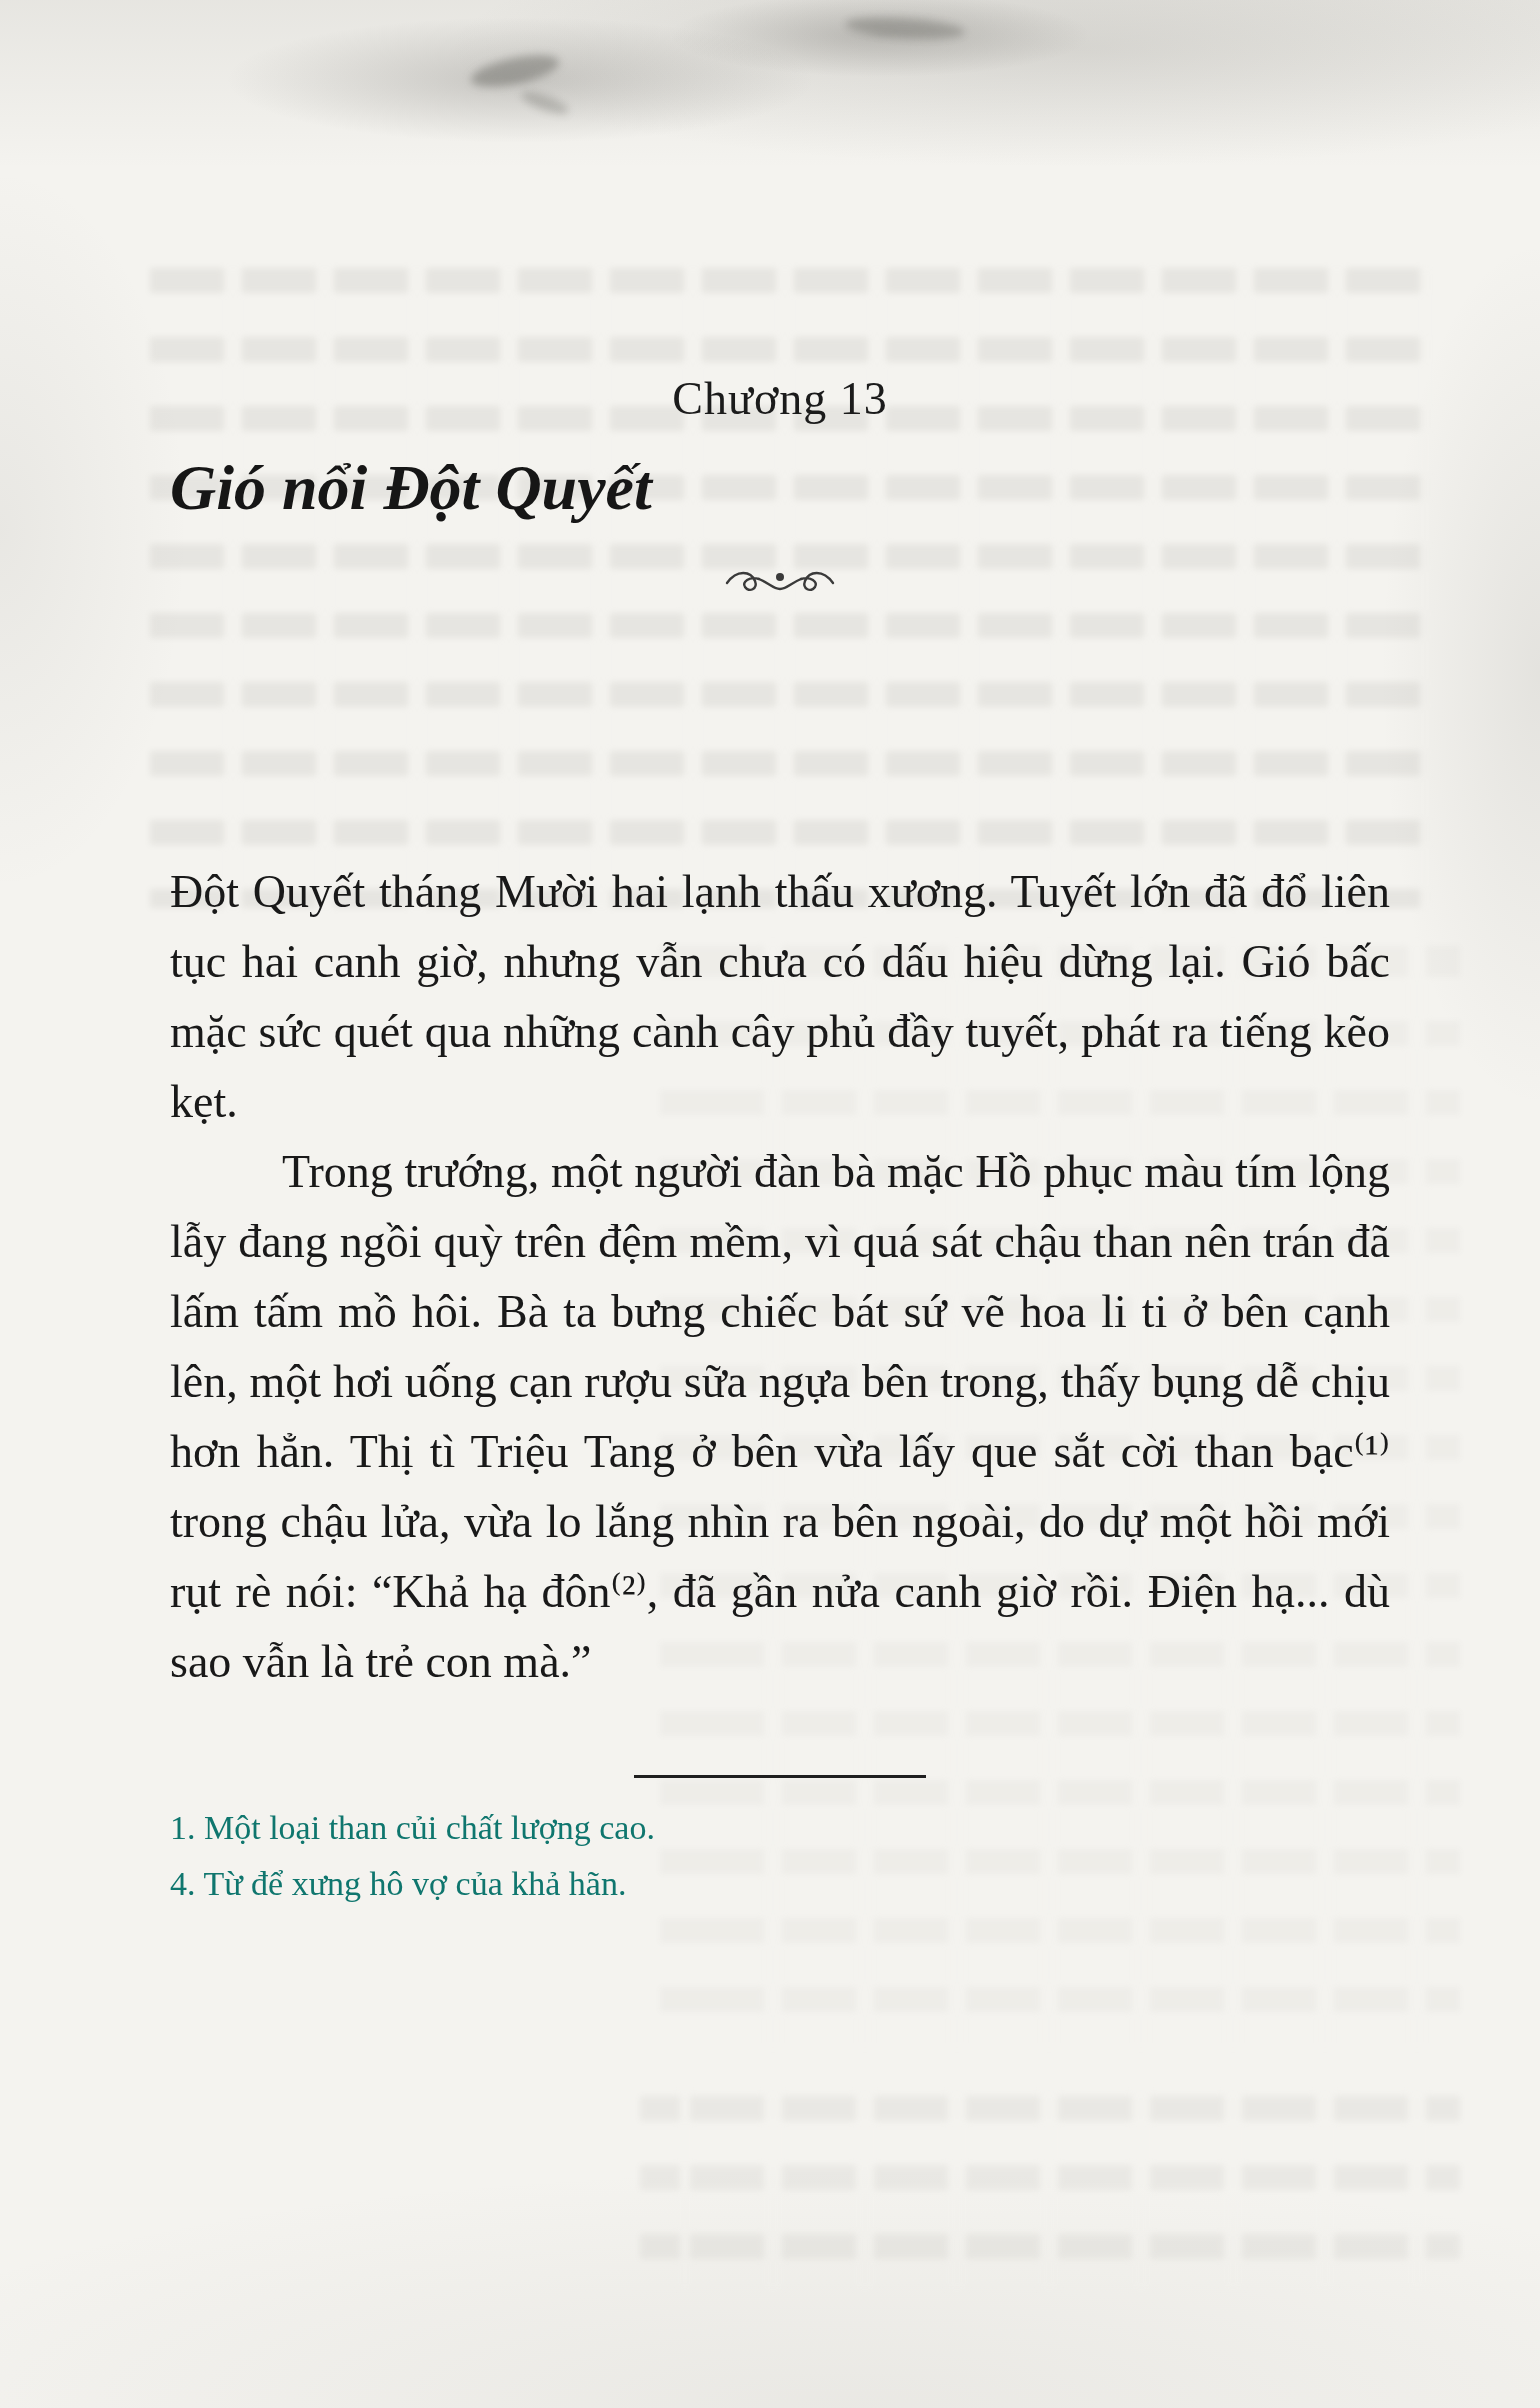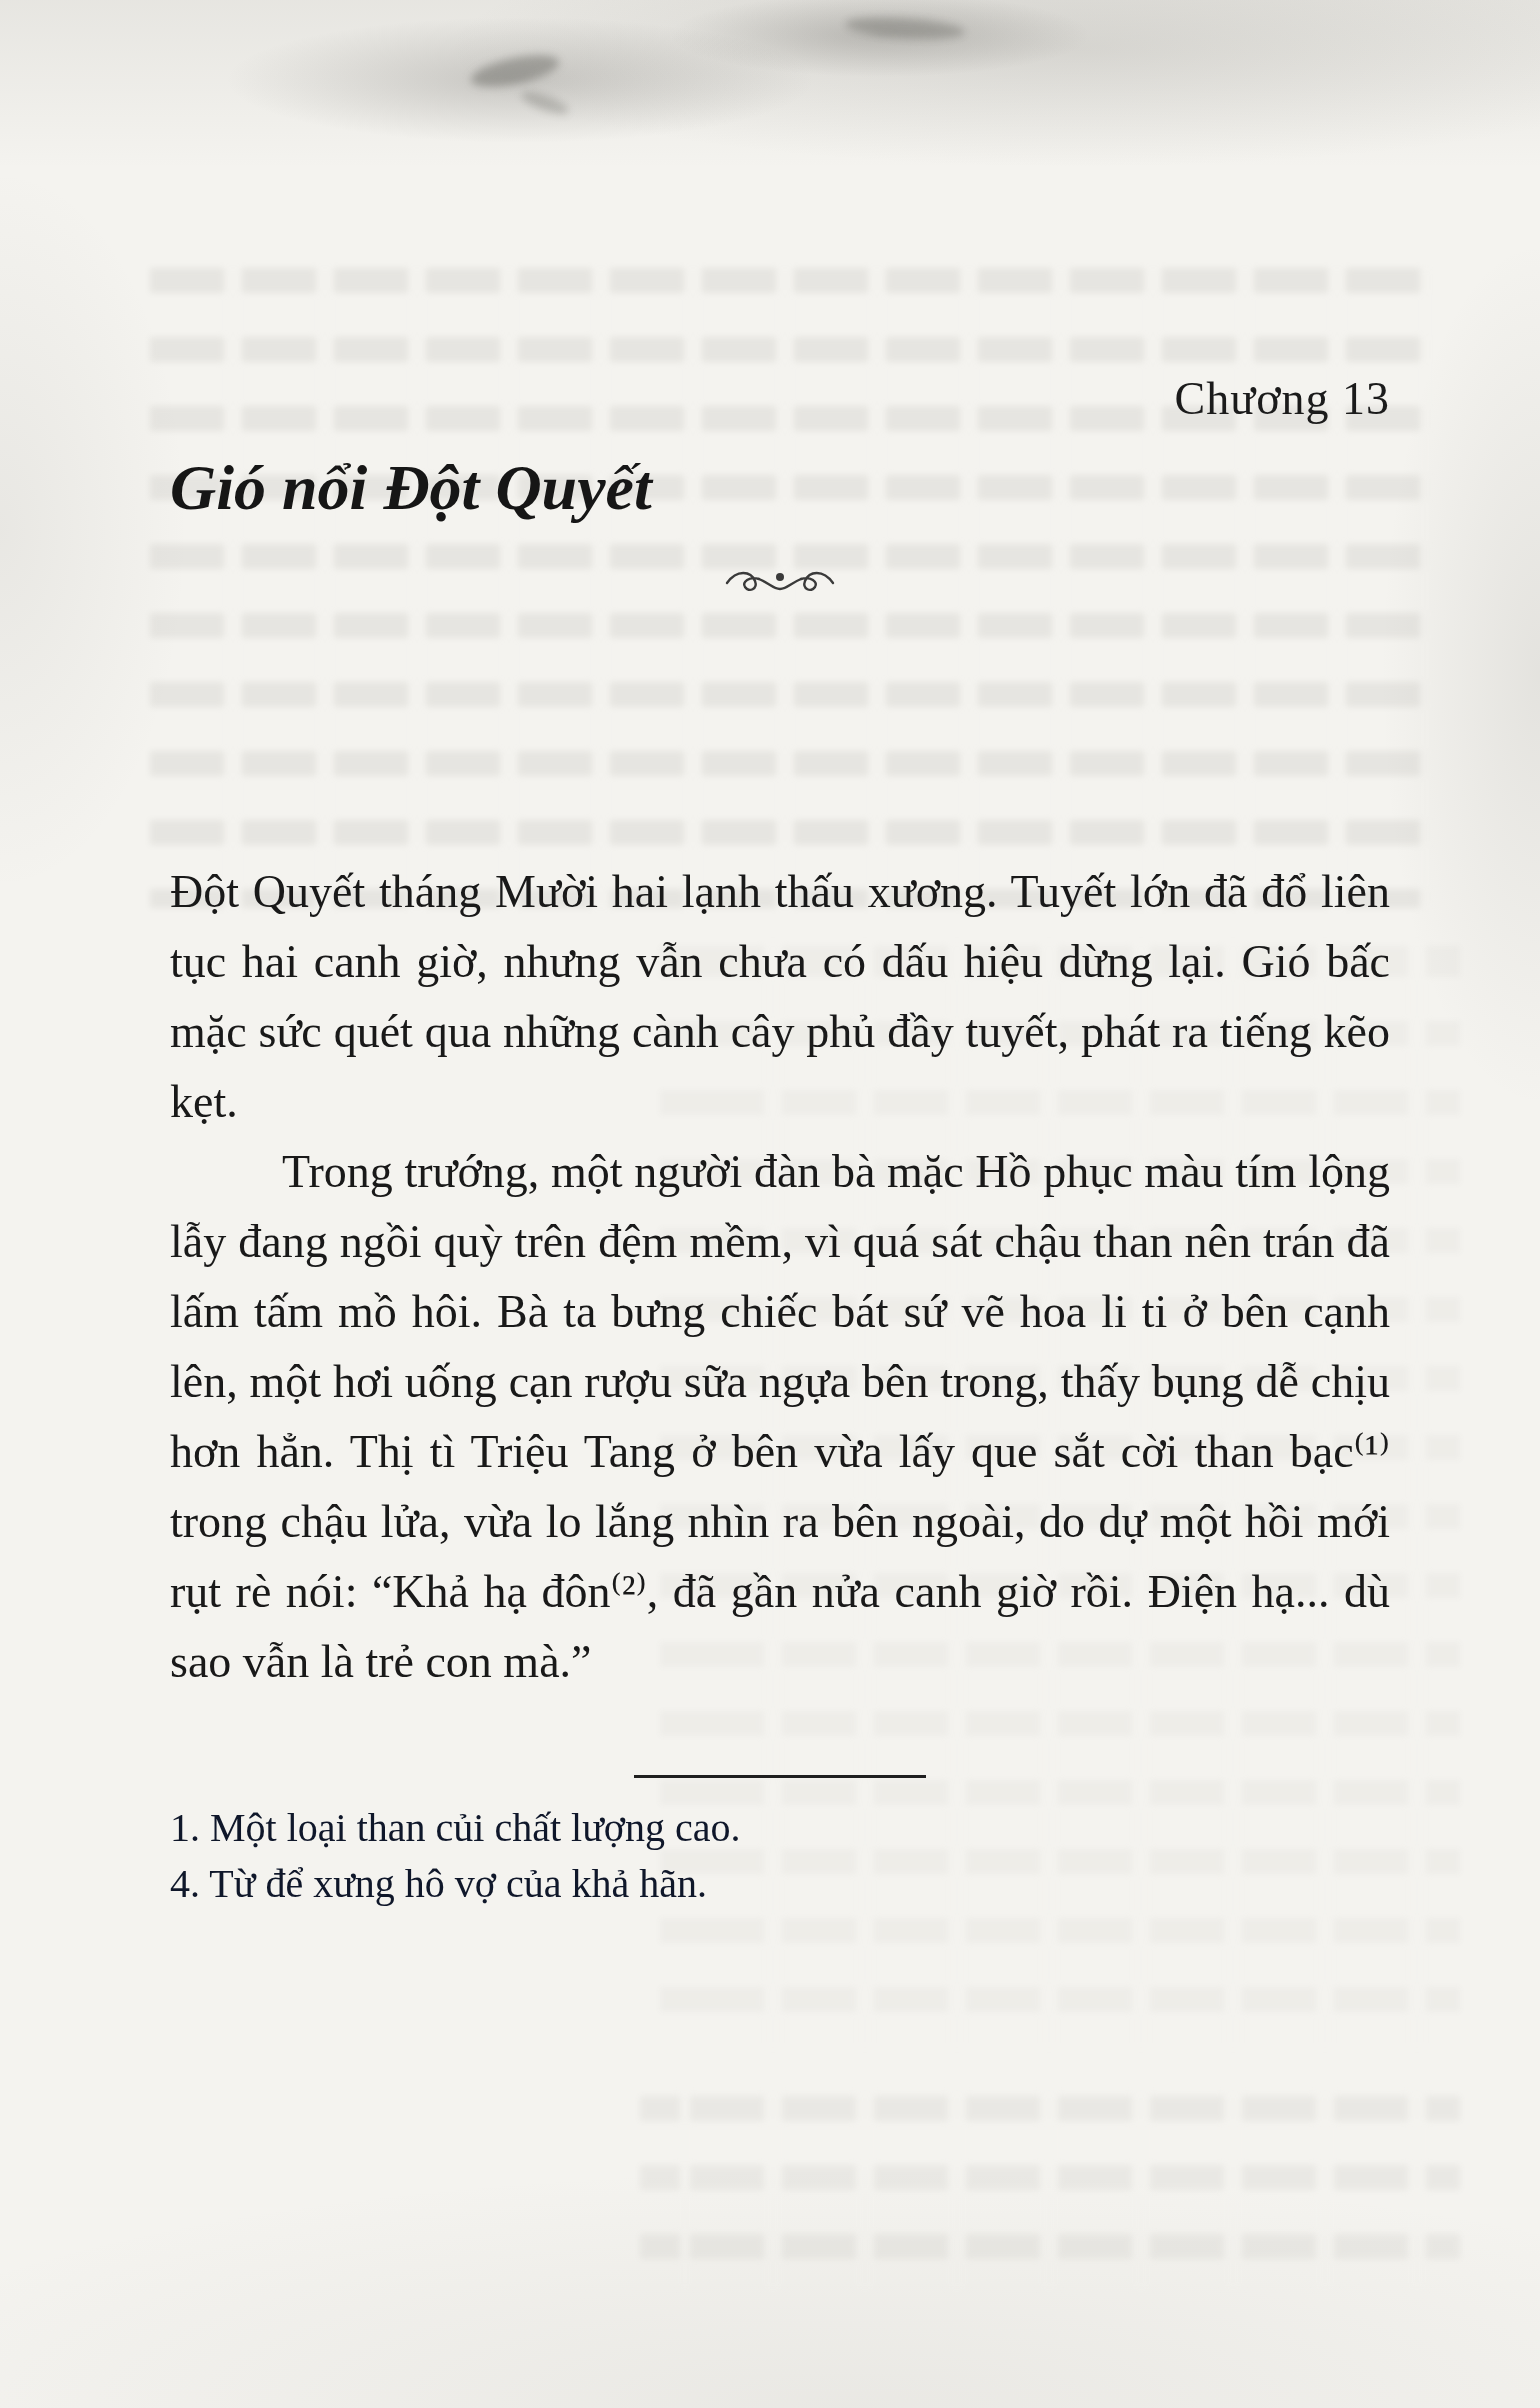--- a/index.html
+++ b/index.html
@@ -58,21 +58,21 @@
 
   
   .content {
     position: absolute;
     left: 170px;
     top: 0;
     width: 1220px;
   }
   .chapter-label {
     margin-top: 372px;
-    text-align: right;
+    text-align: center;
     font-size: 46px;
     letter-spacing: 1px;
     color: #1b1b1b;
   }
   .chapter-title {
     margin-top: 26px;
     text-align: left;
     font-size: 64px;
     font-weight: bold;
     font-style: italic;
@@ -95,23 +95,23 @@
   .body-text p.indent { text-indent: 112px; }
 
   .footnote-divider {
     margin-top: 78px;
     width: 292px;
     border: 0;
     border-top: 3px solid #1f1f1f;
   }
   .footnotes {
     margin-top: 22px;
-    font-size: 40px;
+    font-size: 34px;
     line-height: 56px;
-    color: #0f172a;
+    color: #0f766e;
   }
   .footnotes div { margin: 0; }
 </style>
 </head>
 <body>
 
 <div id="page">
 
   <div class="scan-overlay"></div>
   <div class="ghost ghost-top"></div>

